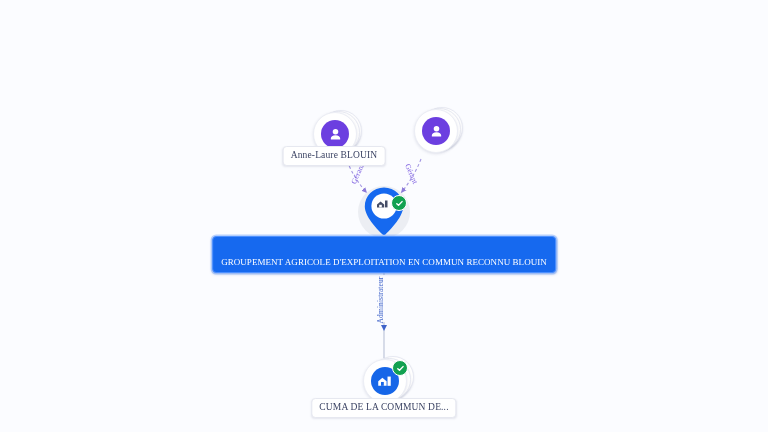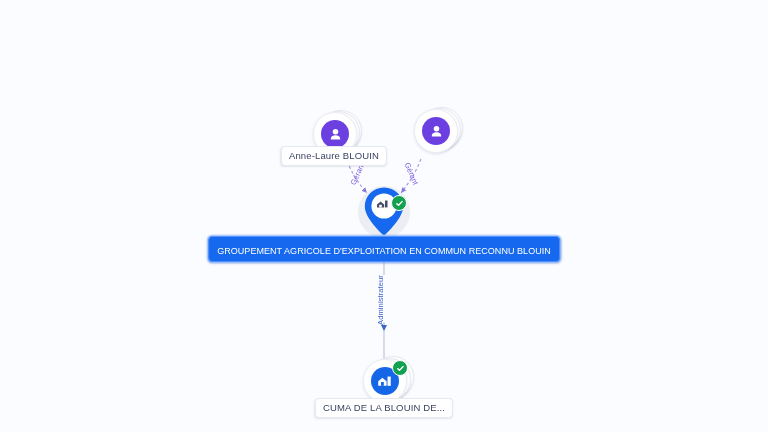--- a/index.html
+++ b/index.html
@@ -14,20 +14,21 @@
     font-family: "Liberation Sans", sans-serif;
     overflow: hidden;
     position: relative;
   }
 
   #graph-canvas {
     position: absolute;
     inset: 0;
     width: 736px;
     height: 432px;
+    font-family: Liberation Serif, serif;
   }
 
   .edges-layer {
     position: absolute;
     left: 0;
     top: 0;
     width: 768px;
     height: 432px;
     pointer-events: none;
   }
@@ -153,21 +154,21 @@
     z-index: 10;
     transform: translateX(-50%);
   }
   .node-label.selected {
     background: #1669ef;
     color: #ffffff;
     border: 1.5px solid #4d90ff;
     box-shadow: 0 0 0 1.5px rgba(110,165,255,.45), 0 1px 3px rgba(20,60,160,.35);
     font-size: 9px;
     letter-spacing: .05px;
-    padding: 9px 8px 4px 8px;
+    padding: 20px 8px 4px 8px;
     z-index: 12;
   }
 
   
   .edge-label {
     position: absolute;
     white-space: nowrap;
     font-size: 7.5px;
     line-height: 8px;
     letter-spacing: .1px;
@@ -267,15 +268,15 @@
           <rect x="5.2" y="11.6" width="3.6" height="5" fill="#1666e8"></rect>
         </svg>
       </div>
     </div>
     <div class="badge-check" style="left:8px; top:-20px;">
       <svg width="9" height="9" viewBox="0 0 12 12">
         <path d="M2.4 6.2 L4.7 8.4 L9.4 3.5" fill="none" stroke="#ffffff" stroke-width="1.9" stroke-linecap="round" stroke-linejoin="round"></path>
       </svg>
     </div>
   </div>
-  <div class="node-label" style="left:384px; top:398px;">CUMA DE LA BLOUIN DE...</div>
+  <div class="node-label" style="left:384px; top:398px;">CUMA DE LA COMMUN DE...</div>
 
 </div>
 
 </body></html>

